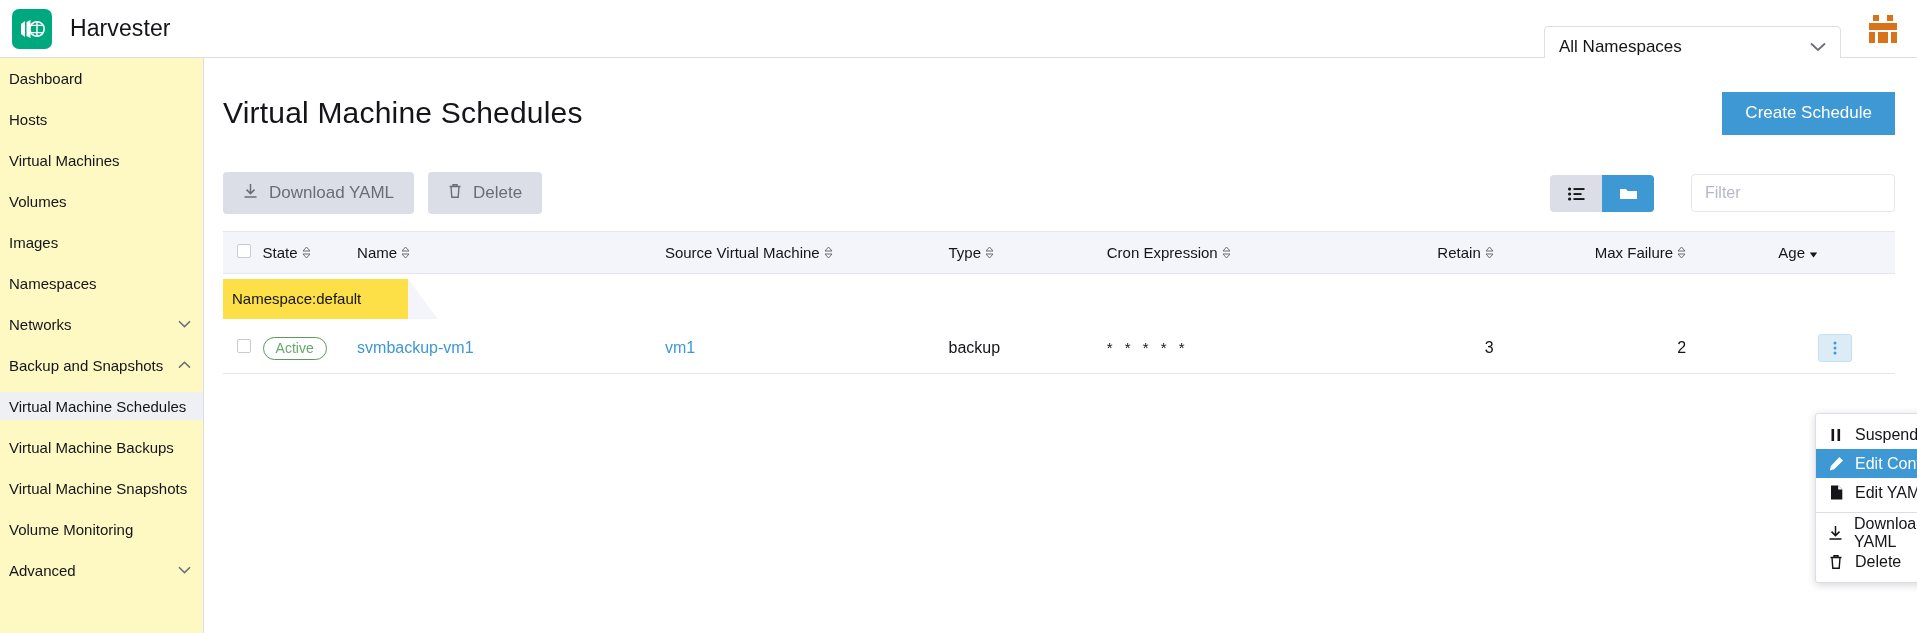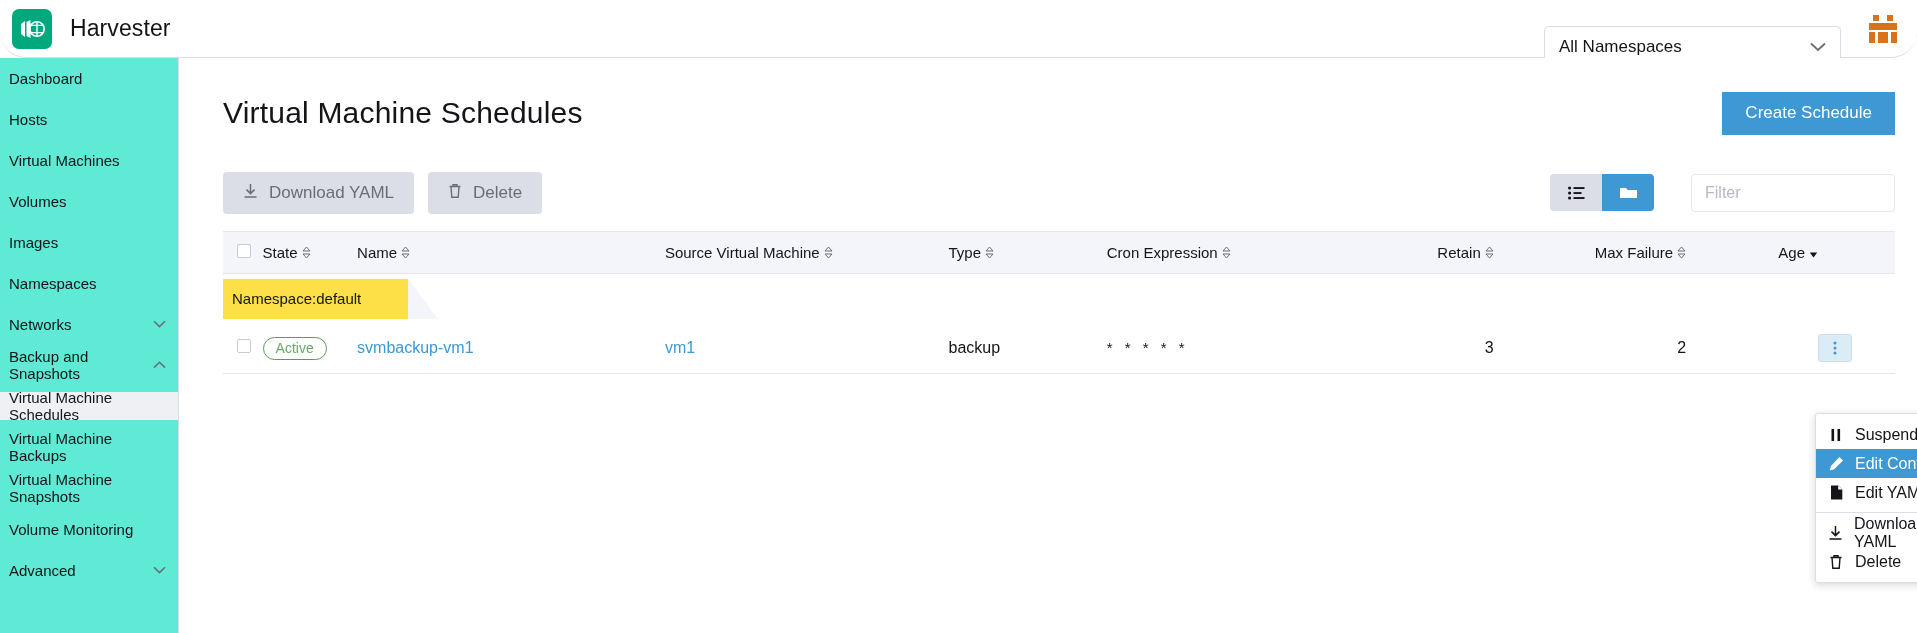--- a/index.html
+++ b/index.html
@@ -11,21 +11,21 @@
     color: #141419;
     overflow: hidden;
   }
 
   
   .header {
     position: absolute; top: 0; left: 0;
     width: 1917px; height: 58px;
     background: #ffffff;
     border-bottom: 1px solid #dcdee7;
-    display: flex; align-items: center; border-radius: 26px;
+    display: flex; align-items: center;
   }
   .brand { display: flex; align-items: center; padding-left: 12px; }
   .logo-box {
     width: 40px; height: 40px; border-radius: 7px;
     background: #00a87e;
     display: flex; align-items: center; justify-content: center;
   }
   .brand-name {
     margin-left: 18px;
     font-size: 23px; font-weight: 400; color: #141419;
@@ -45,22 +45,22 @@
   }
   .ns-select .chev { margin-left: auto; color: #6c6c76; }
   .avatar {
     width: 40px; height: 40px;
     display: flex; align-items: center; justify-content: center;
   }
 
   
   .sidebar {
     position: absolute; top: 58px; left: 0;
-    width: 179px; height: 575px;
-    background: #5eead4;
+    width: 204px; height: 575px;
+    background: #fef9c3;
     border-right: 1px solid #dcdee7;
     padding-top: 6px;
   }
   .nav-item {
     height: 28px;
     display: flex; align-items: center;
     padding: 0 12px 0 9px;
     font-size: 15px; color: #141419;
     cursor: pointer;
     margin-bottom: 0;
@@ -101,21 +101,21 @@
   }
   .btn-muted {
     display: flex; align-items: center; gap: 11px;
     background: #dcdee7; color: #6c6c76;
     border: none; border-radius: 4px;
     height: 42px; padding: 0 20px;
     font-size: 17px; font-family: inherit;
     cursor: pointer;
     margin-right: 14px;
   }
-  .toolbar-right { margin-left: auto; display: flex; align-items: flex-start; gap: 37px; }
+  .toolbar-right { margin-left: auto; display: flex; align-items: flex-end; gap: 37px; }
   .toggle-group { display: flex; border-radius: 4px; overflow: hidden; }
   .toggle-btn {
     width: 52px; height: 37px;
     display: flex; align-items: center; justify-content: center;
     background: #dcdee7; color: #141419;
     border: none; cursor: pointer;
   }
   .toggle-btn.on { background: #3d98d3; color: #ffffff; }
   .filter-input {
     width: 204px; height: 38px;

